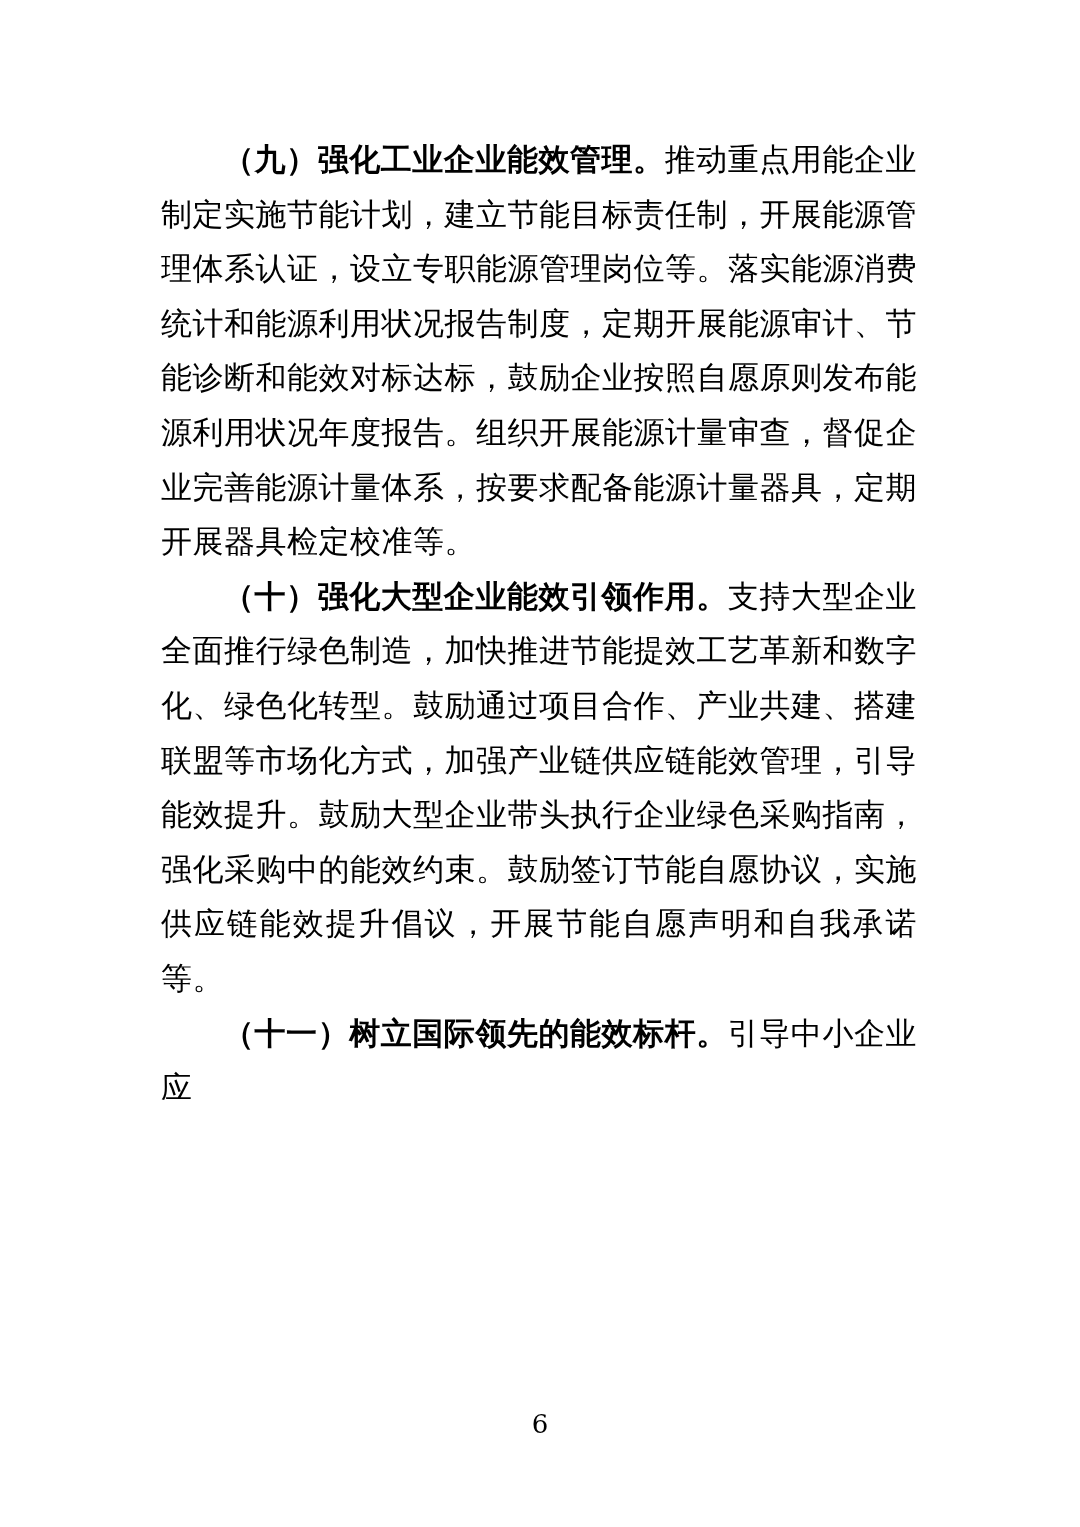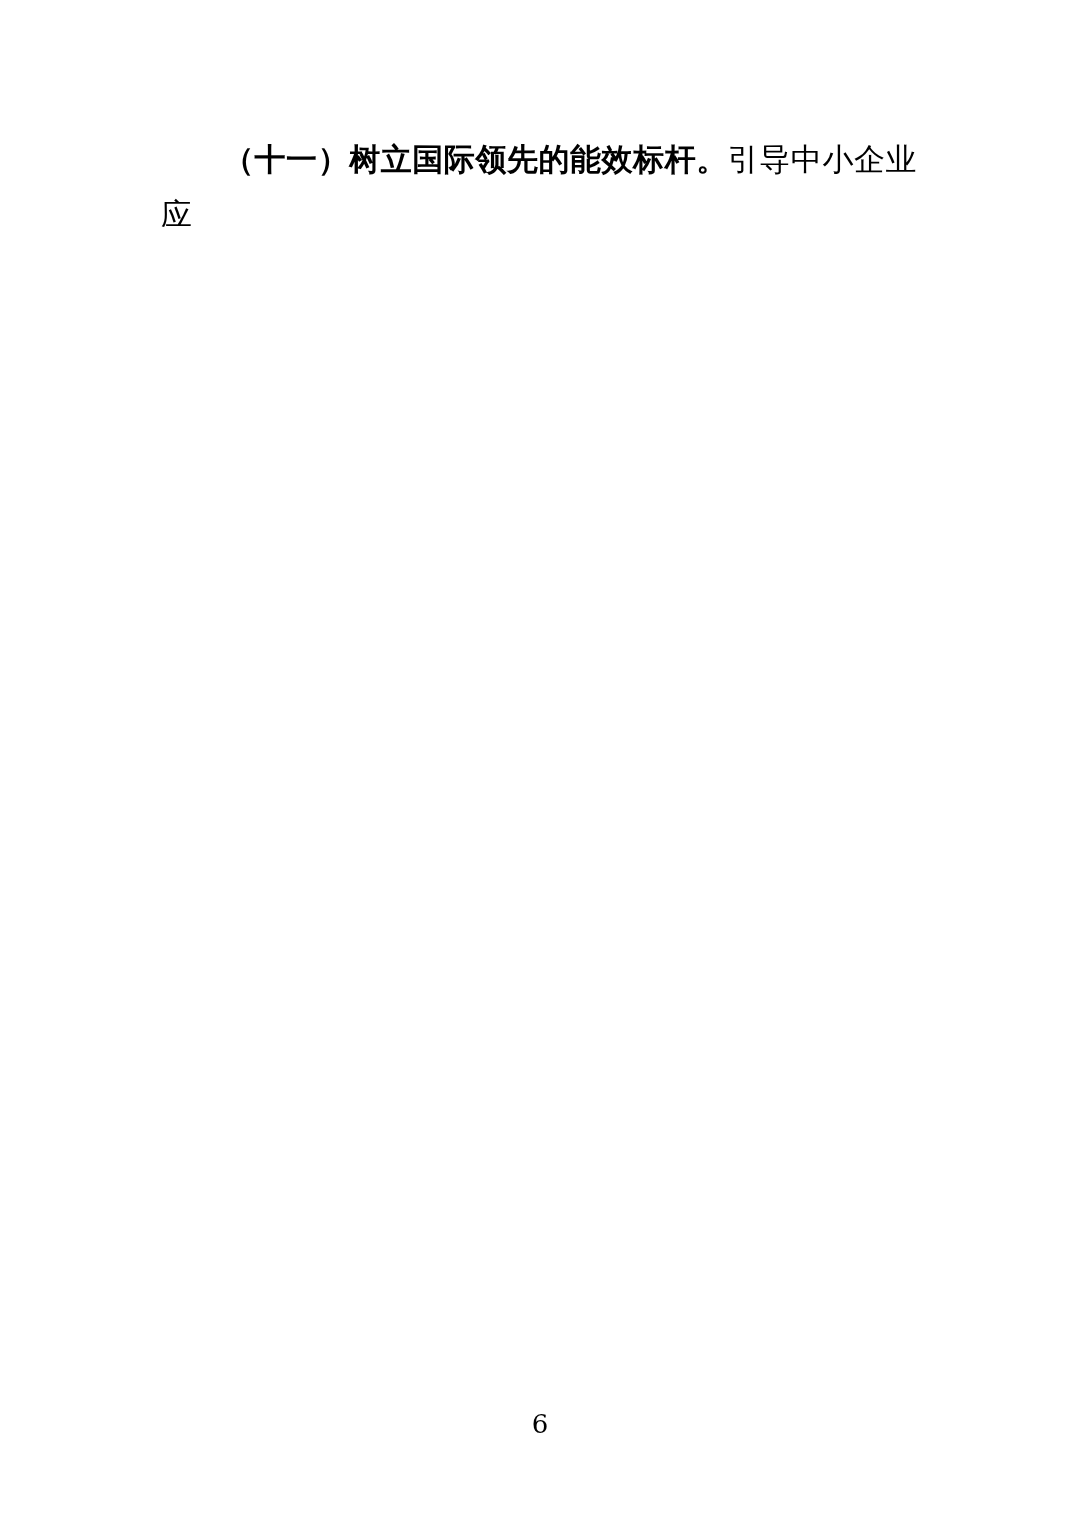--- a/index.html
+++ b/index.html
@@ -49,21 +49,23 @@
   }
 </style>
 </head>
 <body>
 
 <div class="page">
 
   <div class="text-block">
 
 
+    <p class="indent"><span class="para-lead">（九）强化工业企业能效管理。</span><span>推动重点用能企业制定实施节能计划，建立节能目标责任制，开展能源管理体系认证，设立专职能源管理岗位等。落实能源消费统计和能源利用状况报告制度，定期开展能源审计、节能诊断和能效对标达标，鼓励企业按照自愿原则发布能源利用状况年度报告。组织开展能源计量审查，督促企业完善能源计量体系，按要求配备能源计量器具，定期开展器具检定校准等。</span></p>
 
+    <p class="indent"><span class="para-lead">（十）强化大型企业能效引领作用。</span><span>支持大型企业全面推行绿色制造，加快推进节能提效工艺革新和数字化、绿色化转型。鼓励通过项目合作、产业共建、搭建联盟等市场化方式，加强产业链供应链能效管理，引导能效提升。鼓励大型企业带头执行企业绿色采购指南，强化采购中的能效约束。鼓励签订节能自愿协议，实施供应链能效提升倡议，开展节能自愿声明和自我承诺等。</span></p>
 
     <p class="indent"><span class="para-lead">（十一）树立国际领先的能效标杆。</span><span>引导中小企业应</span></p>
 
   </div>
 
   <div class="page-footer">
     <span>6</span>
   </div>
 
 </div>

